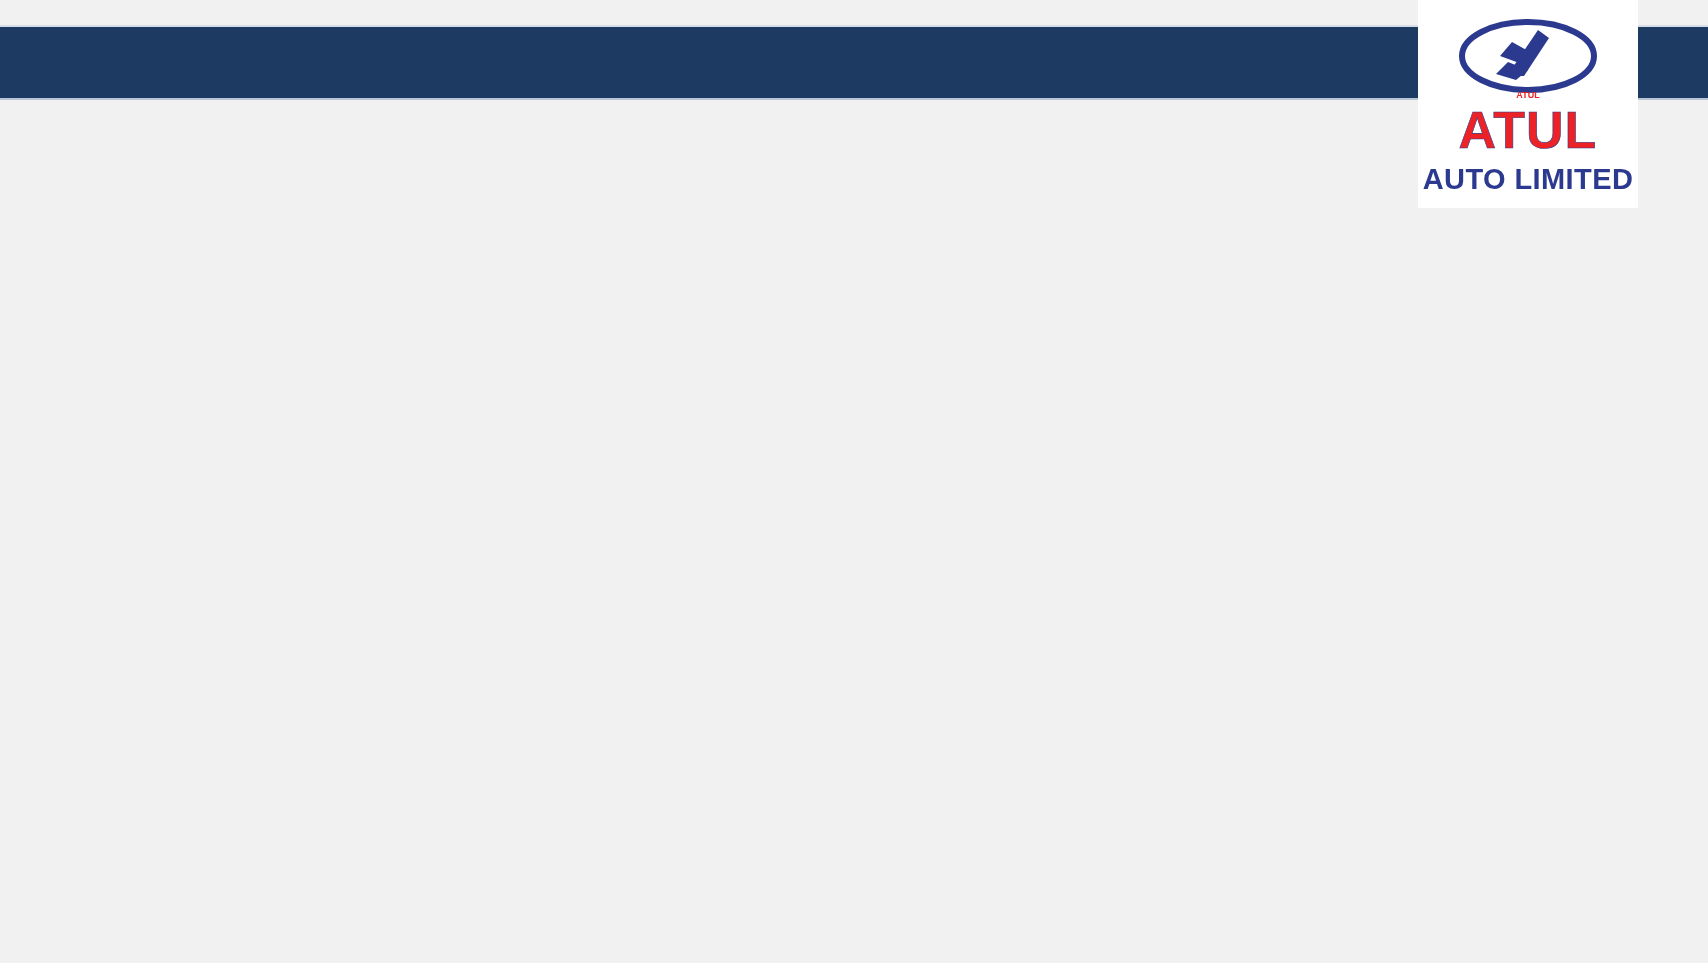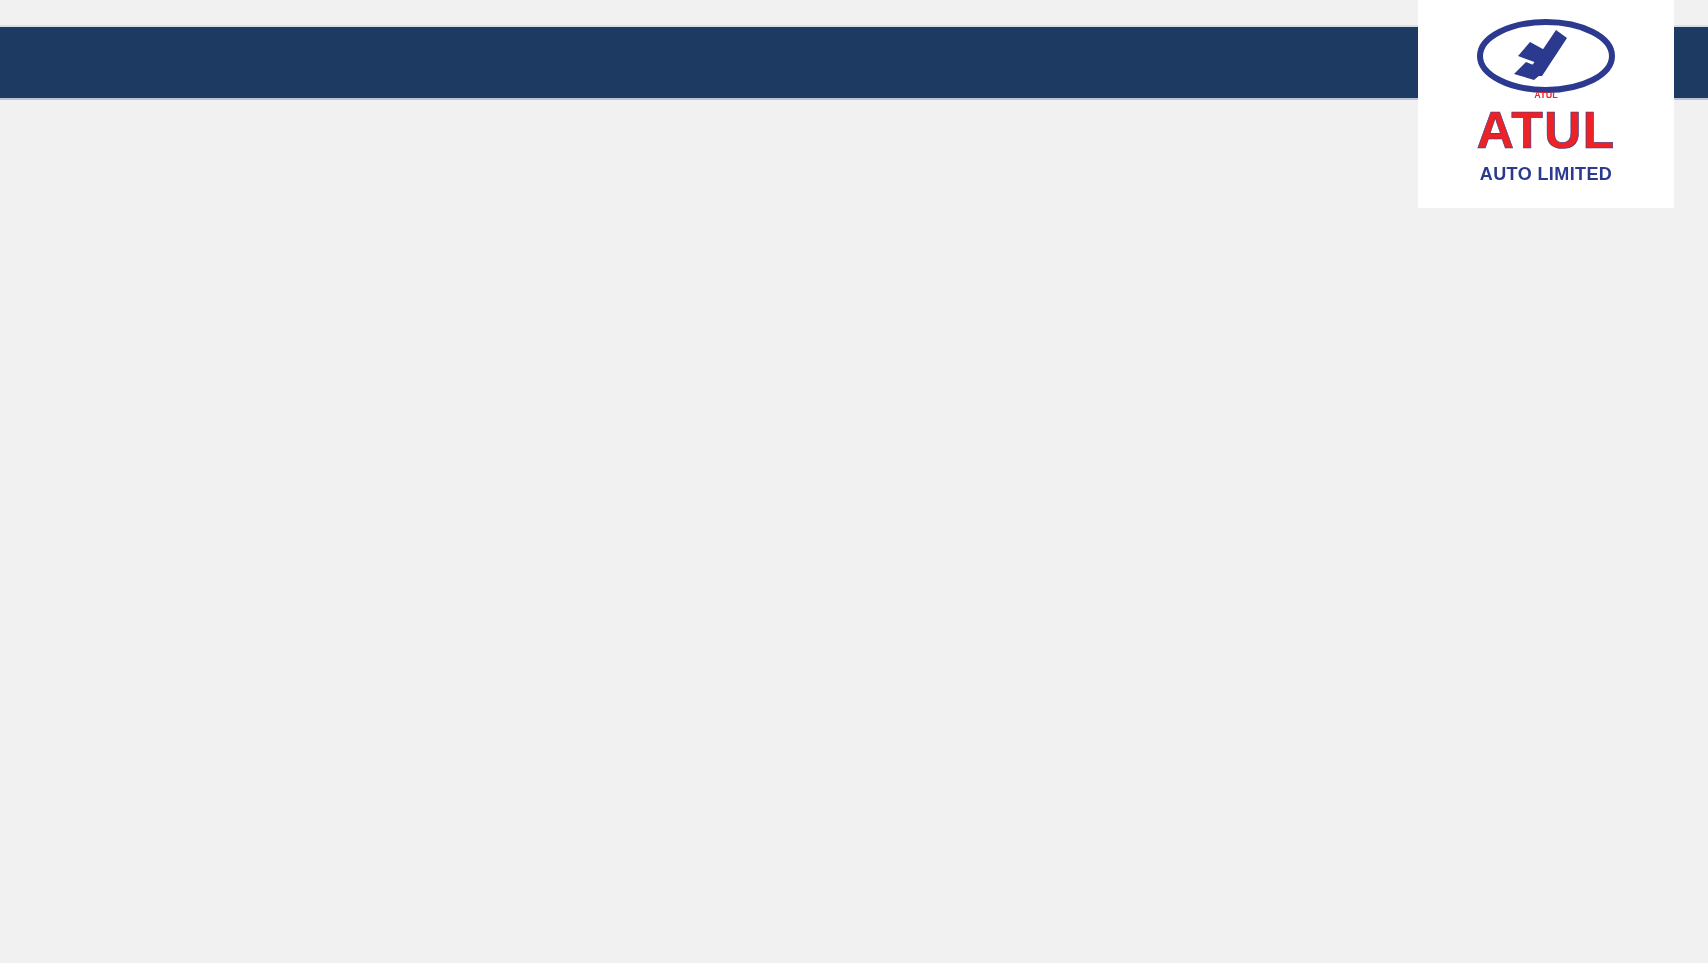--- a/index.html
+++ b/index.html
@@ -46,21 +46,21 @@
     width: 1708px;
     height: 2px;
     background: #b9c4d4;
   }
 
   
   .logo-plate {
     position: absolute;
     left: 1418px;
     top: 0px;
-    width: 256px;
+    width: 220px;
     height: 208px;
     background: #ffffff;
     display: flex;
     flex-direction: column;
     align-items: center;
     justify-content: flex-start;
     box-sizing: border-box;
     padding-top: 16px;
   }
   .logo-emblem {
@@ -76,21 +76,21 @@
     line-height: 1;
     letter-spacing: 1px;
     margin-top: 2px;
     white-space: nowrap;
     -webkit-text-stroke: 0.6px #2b3c8c;
   }
   .logo-subwordmark {
     font-family: "Liberation Sans", sans-serif;
     font-weight: bold;
     color: #2b3a8f;
-    font-size: 18px;
+    font-size: 29px;
     line-height: 1;
     letter-spacing: 0.4px;
     margin-top: 9px;
     white-space: nowrap;
   }
 
   
   .title-block {
     position: absolute;
     left: 0;

